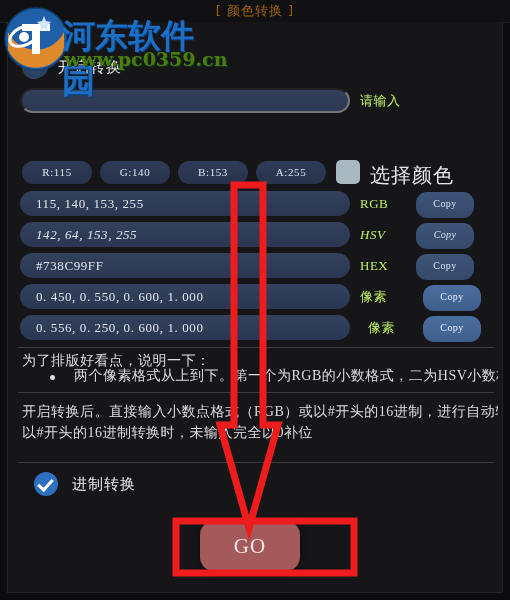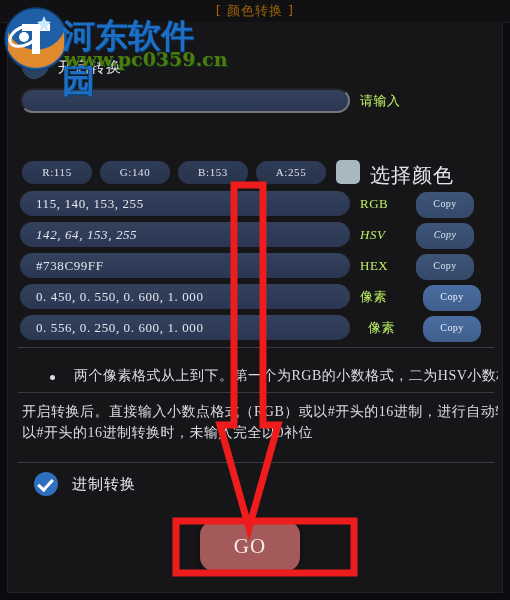--- a/index.html
+++ b/index.html
@@ -311,20 +311,21 @@
     </div>
 
     <div class="row" style="top:293px;">
       <div class="field">0. 556, 0. 250, 0. 600, 1. 000</div>
       <div class="fmt-label" style="left:360px;">像素</div>
       <div class="copy-btn bright" style="left:415px; top:1px;">Copy</div>
     </div>
 
     <div class="divider" style="top:325px;"></div>
 
+    <div class="explain" style="left:14px; top:330px;">为了排版好看点，说明一下：</div>
     <div class="bullet-dot" style="left:42px; top:353px;"></div>
     <div class="explain" style="left:66px; top:345px; width:424px; overflow:hidden;">两个像素格式从上到下。第一个为RGB的小数格式，二为HSV小数格式</div>
 
     <div class="divider" style="top:370px;"></div>
 
     <div class="explain" style="left:14px; top:381px; width:476px; overflow:hidden;">开启转换后。直接输入小数点格式（RGB）或以#开头的16进制，进行自动转换</div>
     <div class="explain" style="left:14px; top:402px; width:476px; overflow:hidden;">以#开头的16进制转换时，未输入完全以0补位</div>
 
     <div class="divider" style="top:440px;"></div>
 

